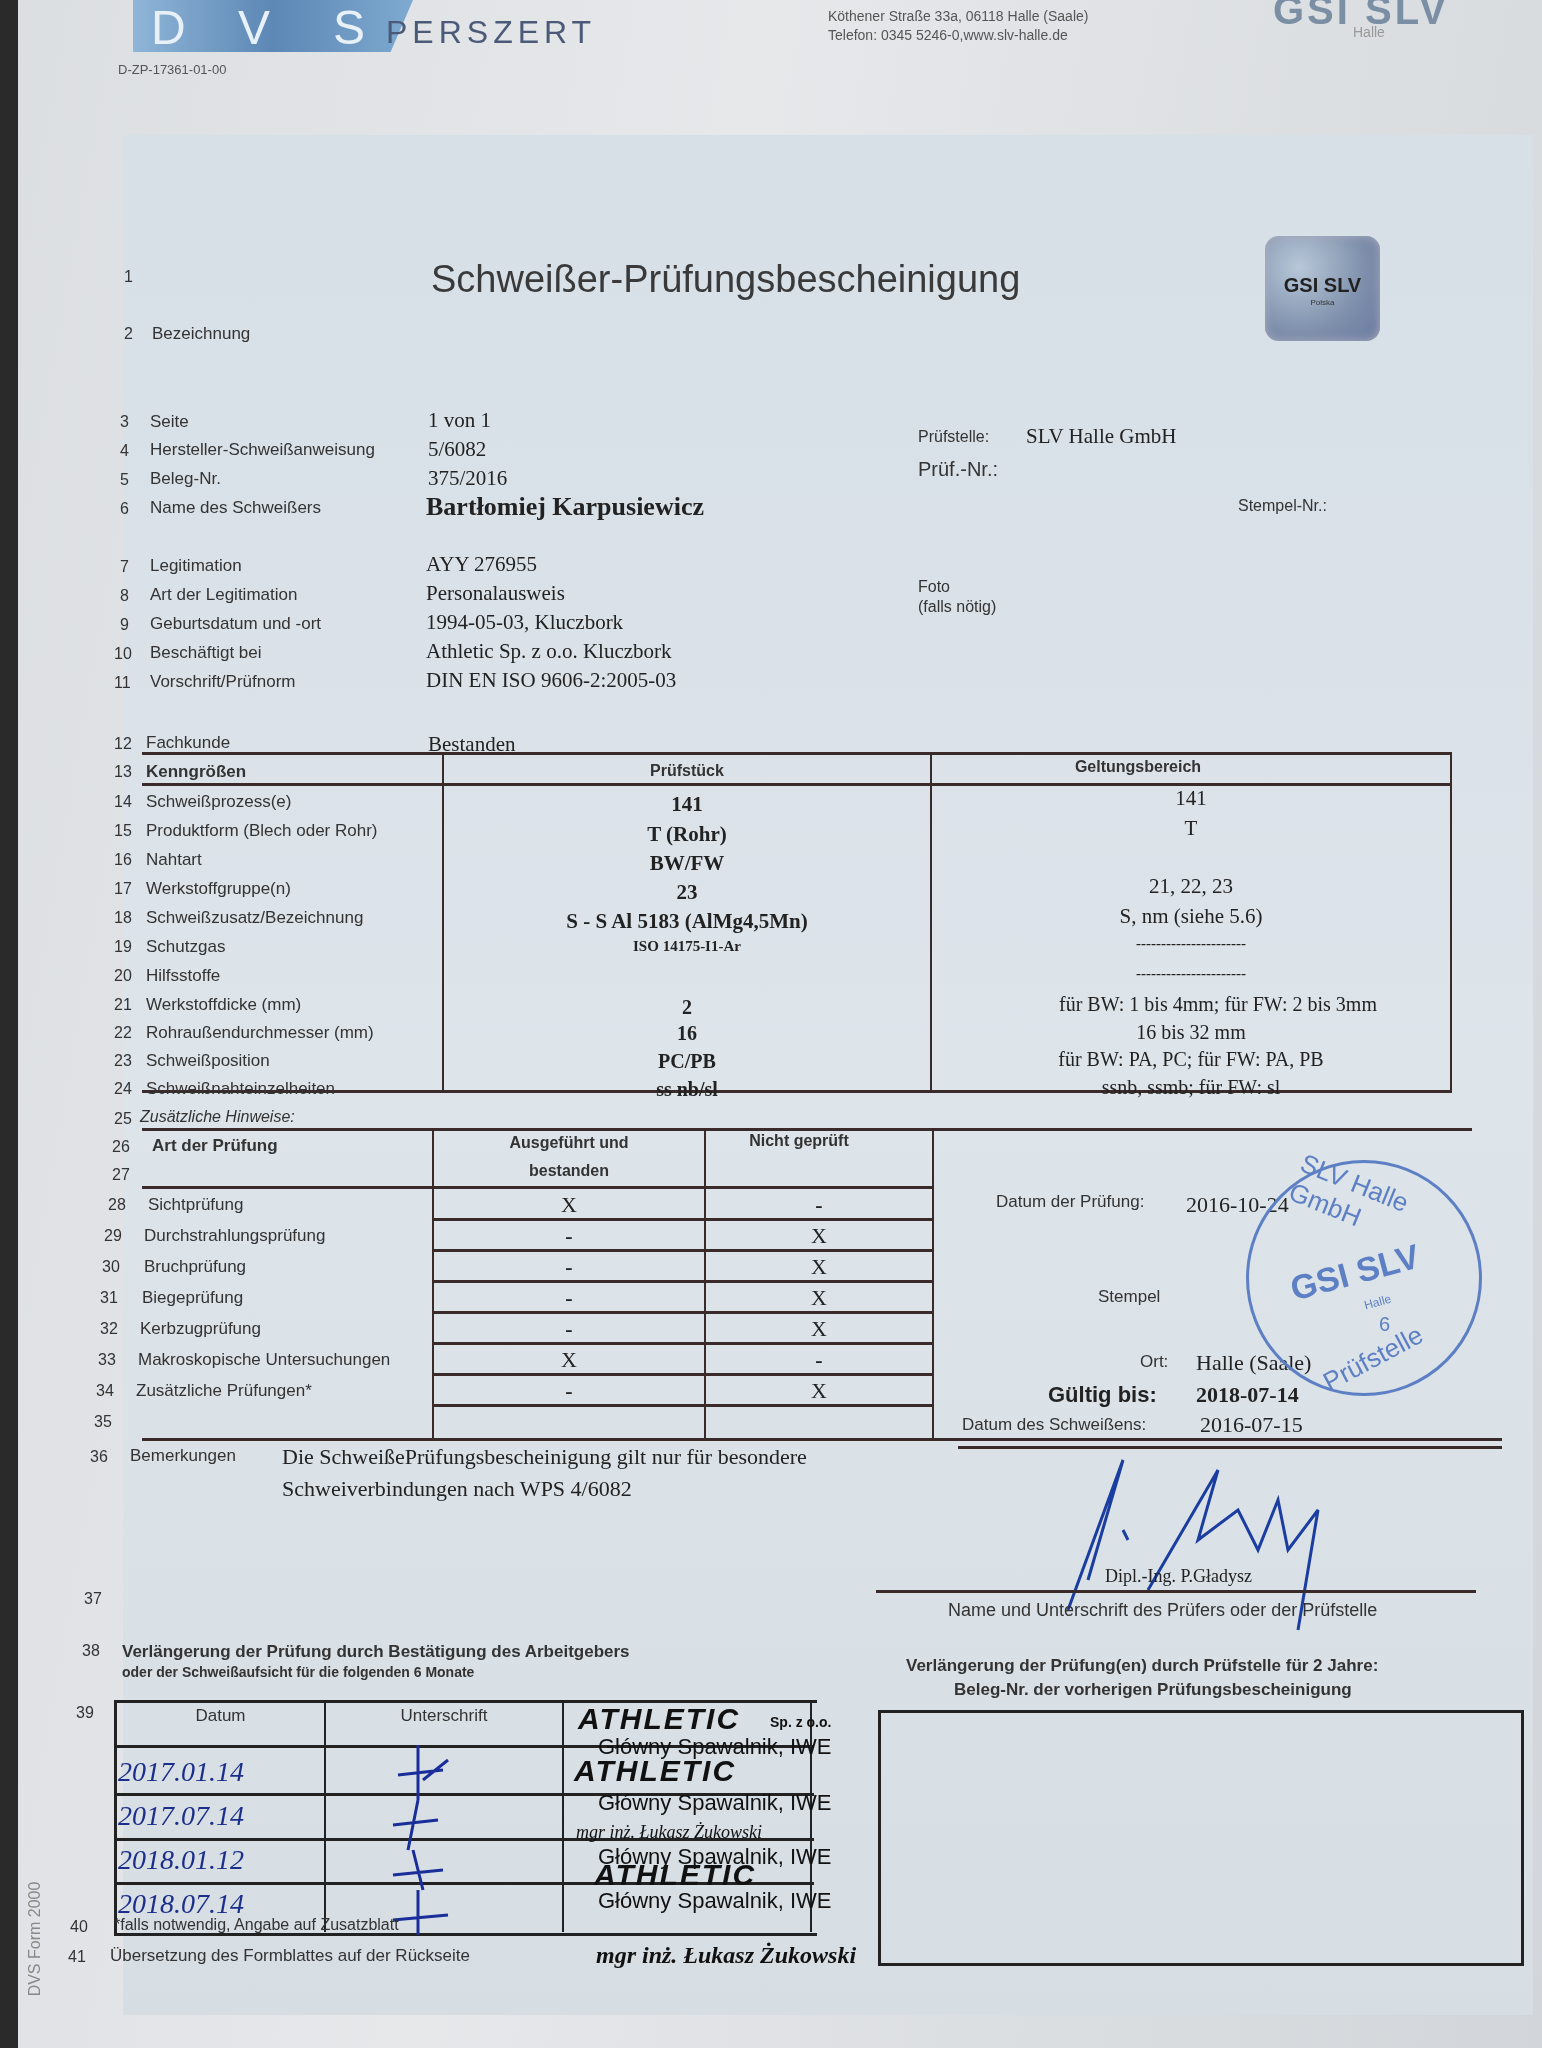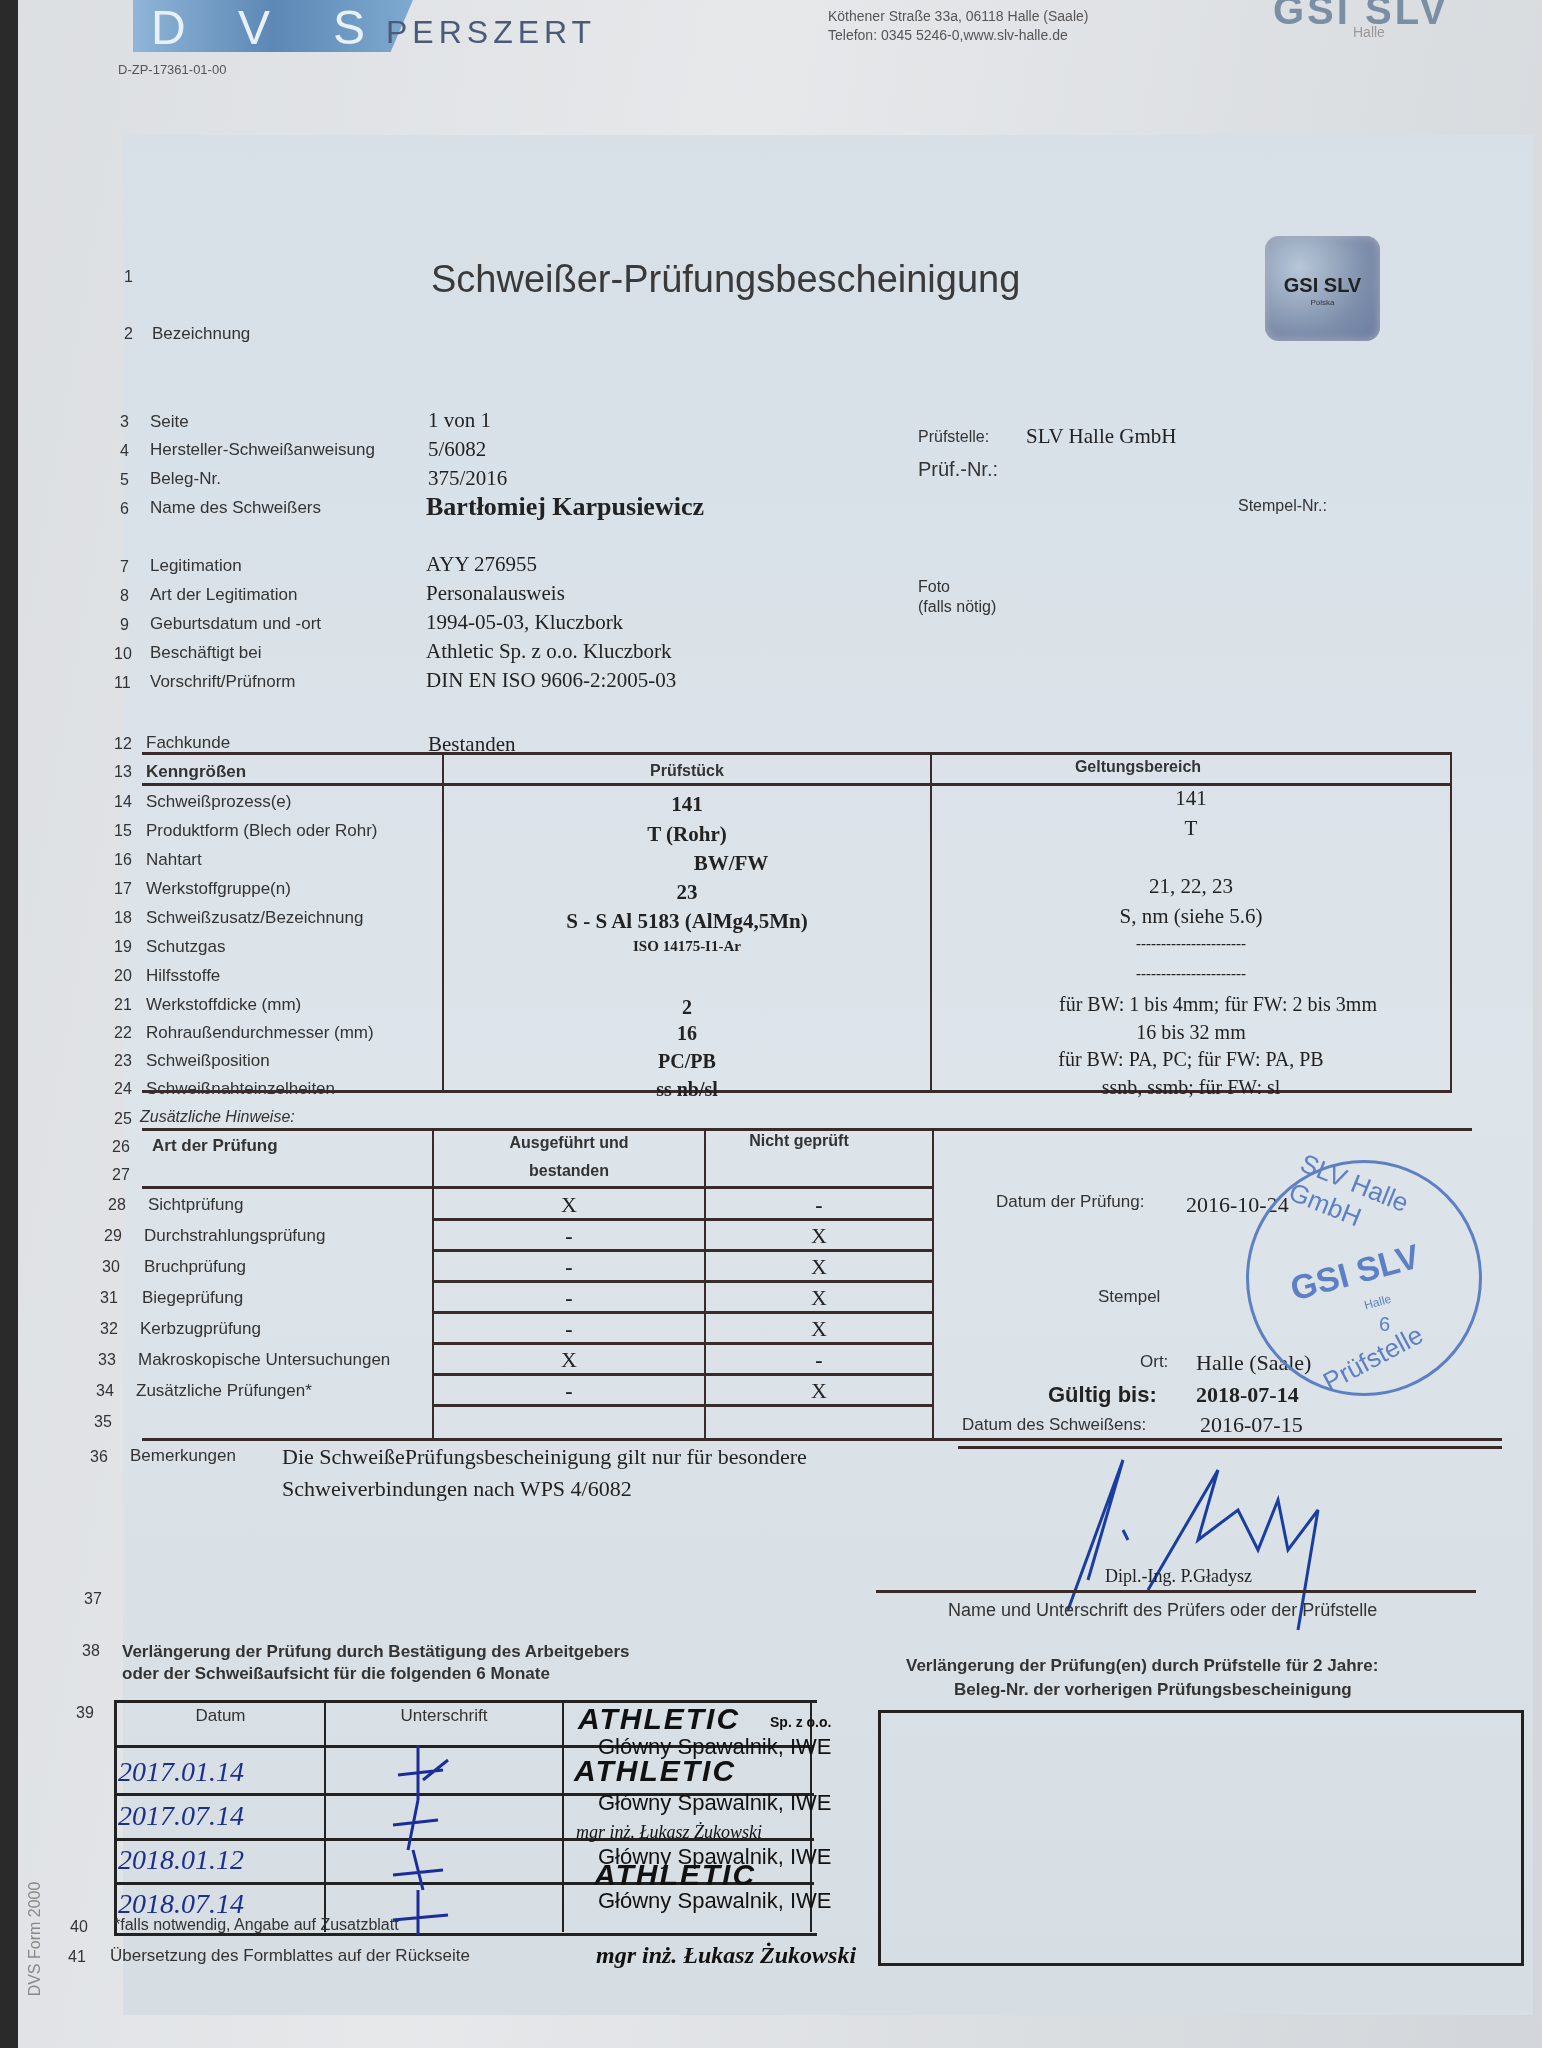--- a/index.html
+++ b/index.html
@@ -116,21 +116,21 @@
     <div class="cell-c serif" style="left:426px;top:792px;width:486px;font-size:21px;font-weight:bold;">141</div>
     <div class="cell-c serif" style="left:914px;top:786px;width:518px;font-size:21px;">141</div>
 
     <div class="abs num" style="left:96px;top:822px;">15</div>
     <div class="abs lbl" style="left:128px;top:821px;">Produktform (Blech oder Rohr)</div>
     <div class="cell-c serif" style="left:426px;top:822px;width:486px;font-size:21px;font-weight:bold;">T (Rohr)</div>
     <div class="cell-c serif" style="left:914px;top:816px;width:518px;font-size:21px;">T</div>
 
     <div class="abs num" style="left:96px;top:851px;">16</div>
     <div class="abs lbl" style="left:128px;top:850px;">Nahtart</div>
-    <div class="cell-c serif" style="left:426px;top:851px;width:486px;font-size:21px;font-weight:bold;padding-left:44px;">BW/FW</div>
+    <div class="cell-c serif" style="left:426px;top:851px;width:486px;font-size:21px;font-weight:bold;">BW/FW</div>
     <div class="cell-c serif" style="left:914px;top:845px;width:518px;font-size:21px;"></div>
 
     <div class="abs num" style="left:96px;top:880px;">17</div>
     <div class="abs lbl" style="left:128px;top:879px;">Werkstoffgruppe(n)</div>
     <div class="cell-c serif" style="left:426px;top:880px;width:486px;font-size:21px;font-weight:bold;">23</div>
     <div class="cell-c serif" style="left:914px;top:874px;width:518px;font-size:21px;">21, 22, 23</div>
 
     <div class="abs num" style="left:96px;top:909px;">18</div>
     <div class="abs lbl" style="left:128px;top:908px;">Schweißzusatz/Bezeichnung</div>
     <div class="cell-c serif" style="left:426px;top:909px;width:486px;font-size:21px;font-weight:bold;">S - S Al 5183 (AlMg4,5Mn)</div>
@@ -256,21 +256,21 @@
   <svg class="abs" style="left:1030px;top:1440px;" width="380" height="200">
     <path d="M20 170 L75 20 L40 140 M75 90 L80 100 M100 150 L170 30 L150 100 L190 70 L210 110 L230 60 L240 110 L270 70 L250 190" stroke="#1a3da0" stroke-width="3" fill="none"></path>
   </svg>
   <div class="abs serif" style="left:1087px;top:1566px;font-size:18px;color:#222;">Dipl.-Ing. P.Gładysz</div>
   <div class="abs num" style="left:66px;top:1590px;">37</div>
   <div class="hline" style="left:858px;top:1590px;width:600px;"></div>
   <div class="abs" style="left:930px;top:1600px;font-size:18px;color:#333;">Name und Unterschrift des Prüfers oder der Prüfstelle</div>
 
   <div class="abs num" style="left:64px;top:1642px;">38</div>
   <div class="abs" style="left:104px;top:1642px;font-size:17px;font-weight:bold;color:#333;">Verlängerung der Prüfung durch Bestätigung des Arbeitgebers</div>
-  <div class="abs" style="left:104px;top:1664px;font-size:17px;font-weight:bold;color:#333;">oder der Schweißaufsicht für die folgenden 6 Monate</div>
+  <div class="abs" style="left:104px;top:1664px;font-size:14px;font-weight:bold;color:#333;">oder der Schweißaufsicht für die folgenden 6 Monate</div>
 
   <div>
     <div class="abs num" style="left:58px;top:1704px;">39</div>
     <div class="abs" style="left:96px;top:1700px;width:700px;height:230px;border:3px solid #222;border-right:none;"></div>
     <div class="vline" style="left:306px;top:1700px;height:232px;background:#222;"></div>
     <div class="vline" style="left:544px;top:1700px;height:232px;background:#222;"></div>
     <div class="vline" style="left:792px;top:1700px;height:232px;background:#222;"></div>
     <div class="hline" style="left:96px;top:1745px;width:700px;background:#222;"></div>
     <div class="hline" style="left:96px;top:1793px;width:700px;background:#222;"></div>
     <div class="hline" style="left:96px;top:1838px;width:700px;background:#222;"></div>

